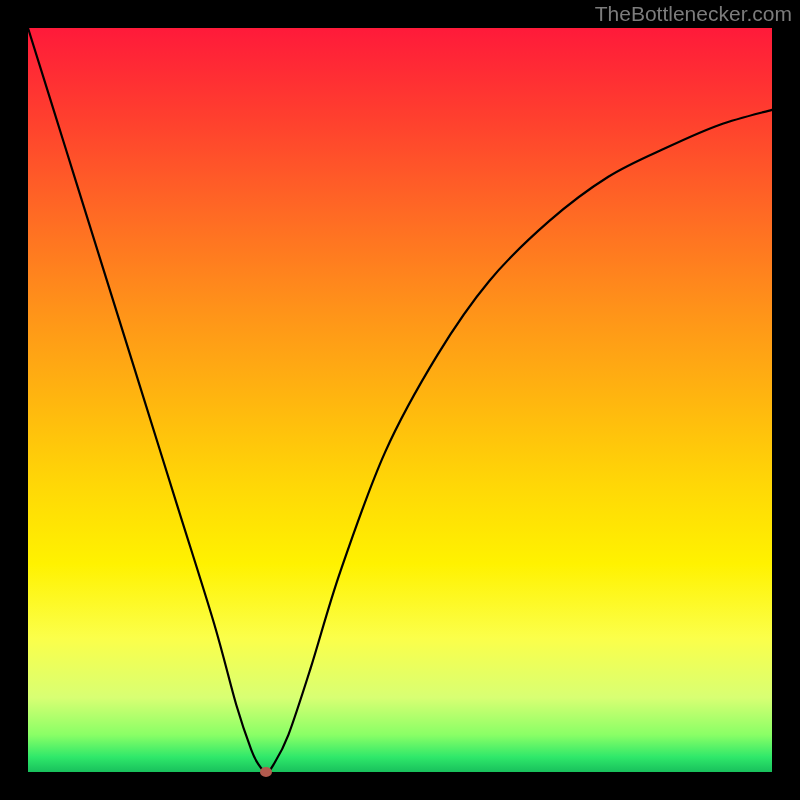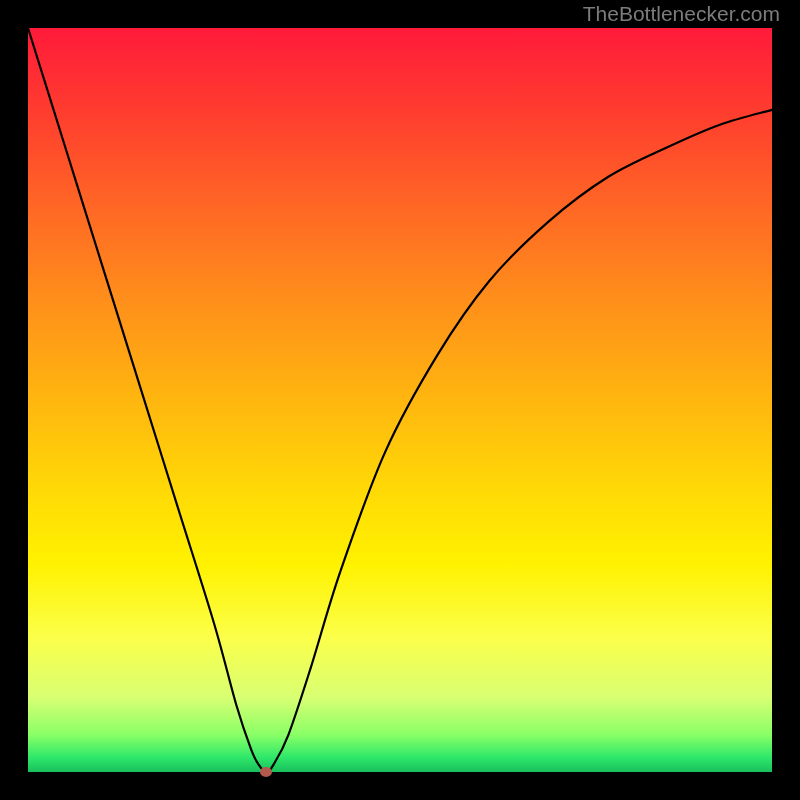--- a/index.html
+++ b/index.html
@@ -46,21 +46,21 @@
   svg.curve {
     position: absolute;
     inset: 0;
     width: 100%;
     height: 100%;
     overflow: visible;
   }
   .watermark {
     position: absolute;
     top: 2px;
-    right: 20px;
+    right: 8px;
     color: #7c7c7c;
     font-size: 21px;
     font-weight: 400;
     letter-spacing: 0px;
   }
   .marker {
     position: absolute;
     width: 12px;
     height: 10px;
     border-radius: 50% / 50%;

